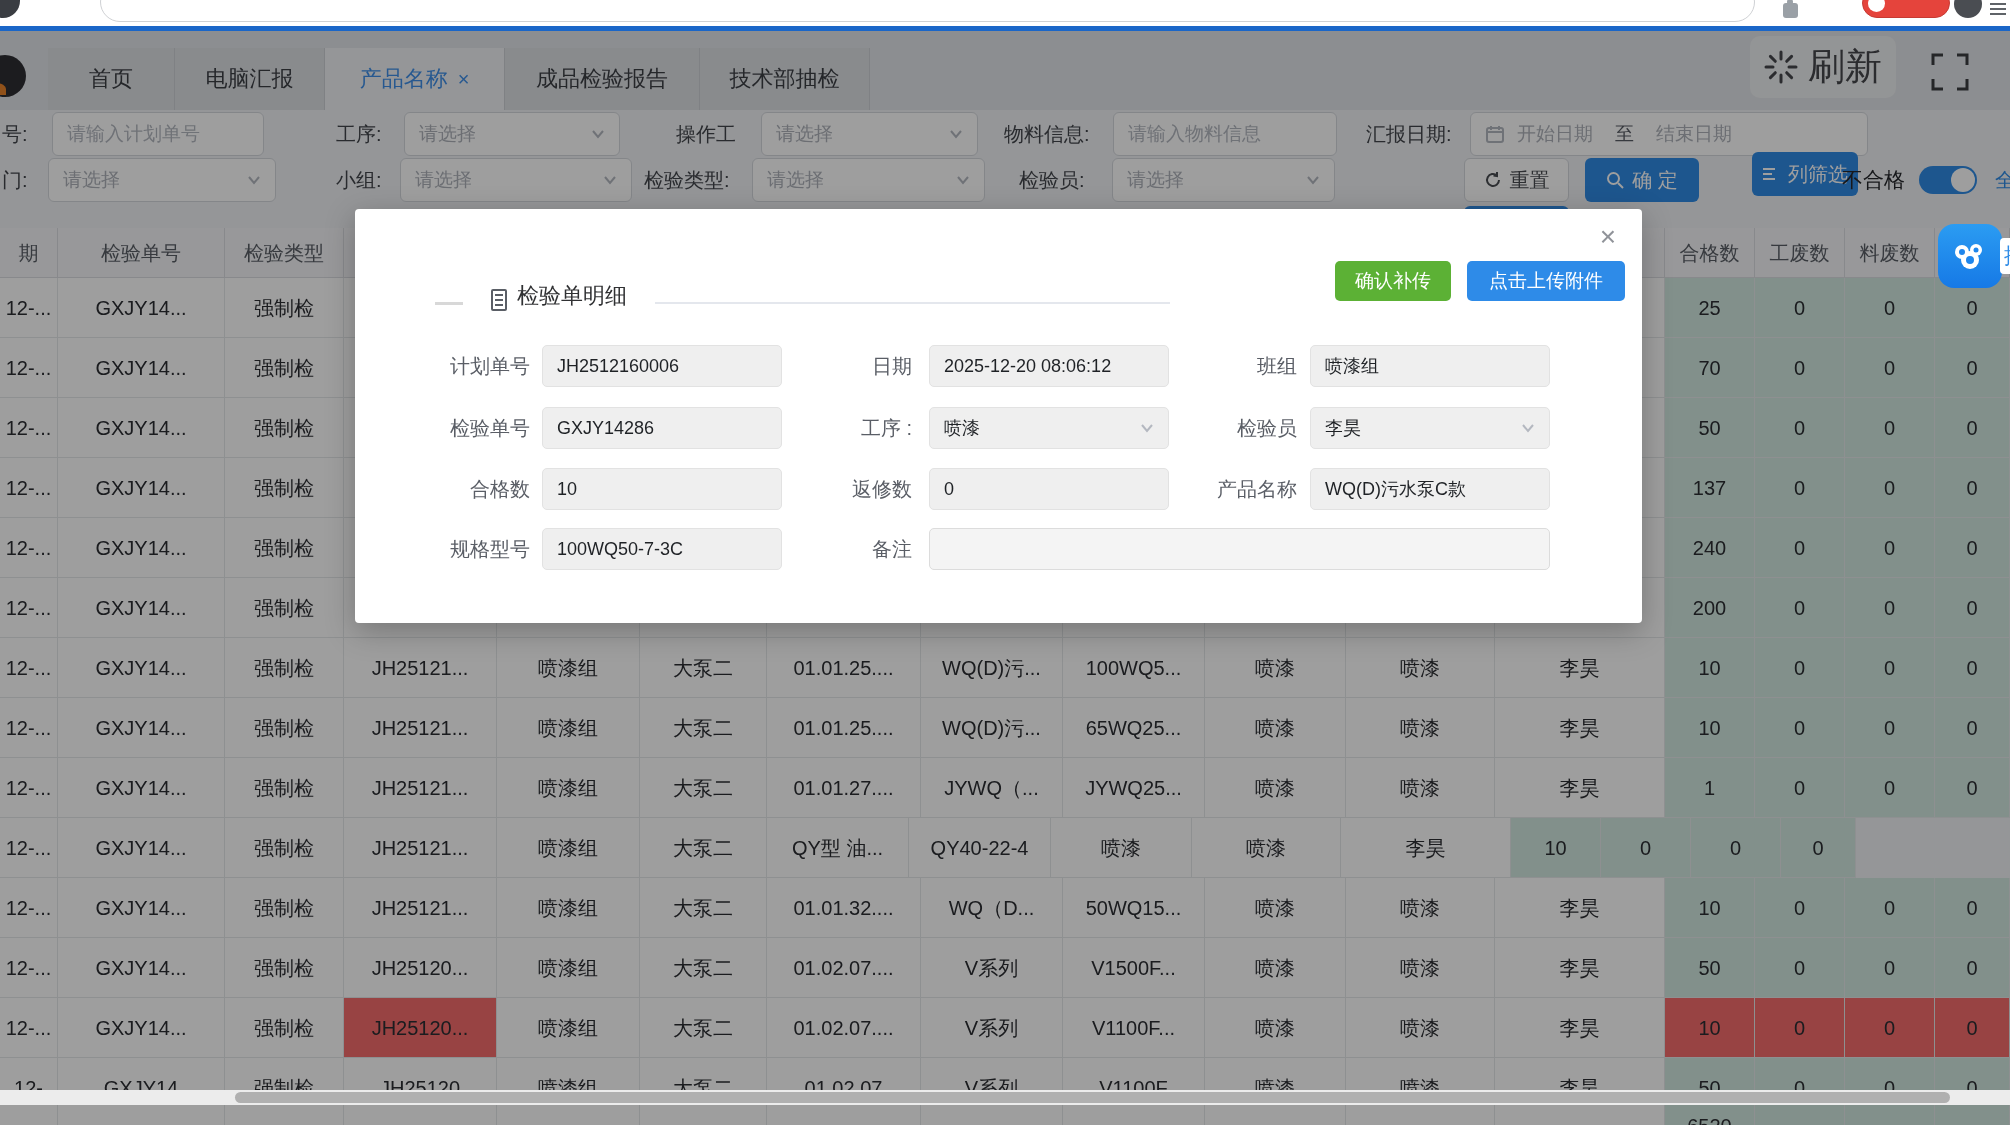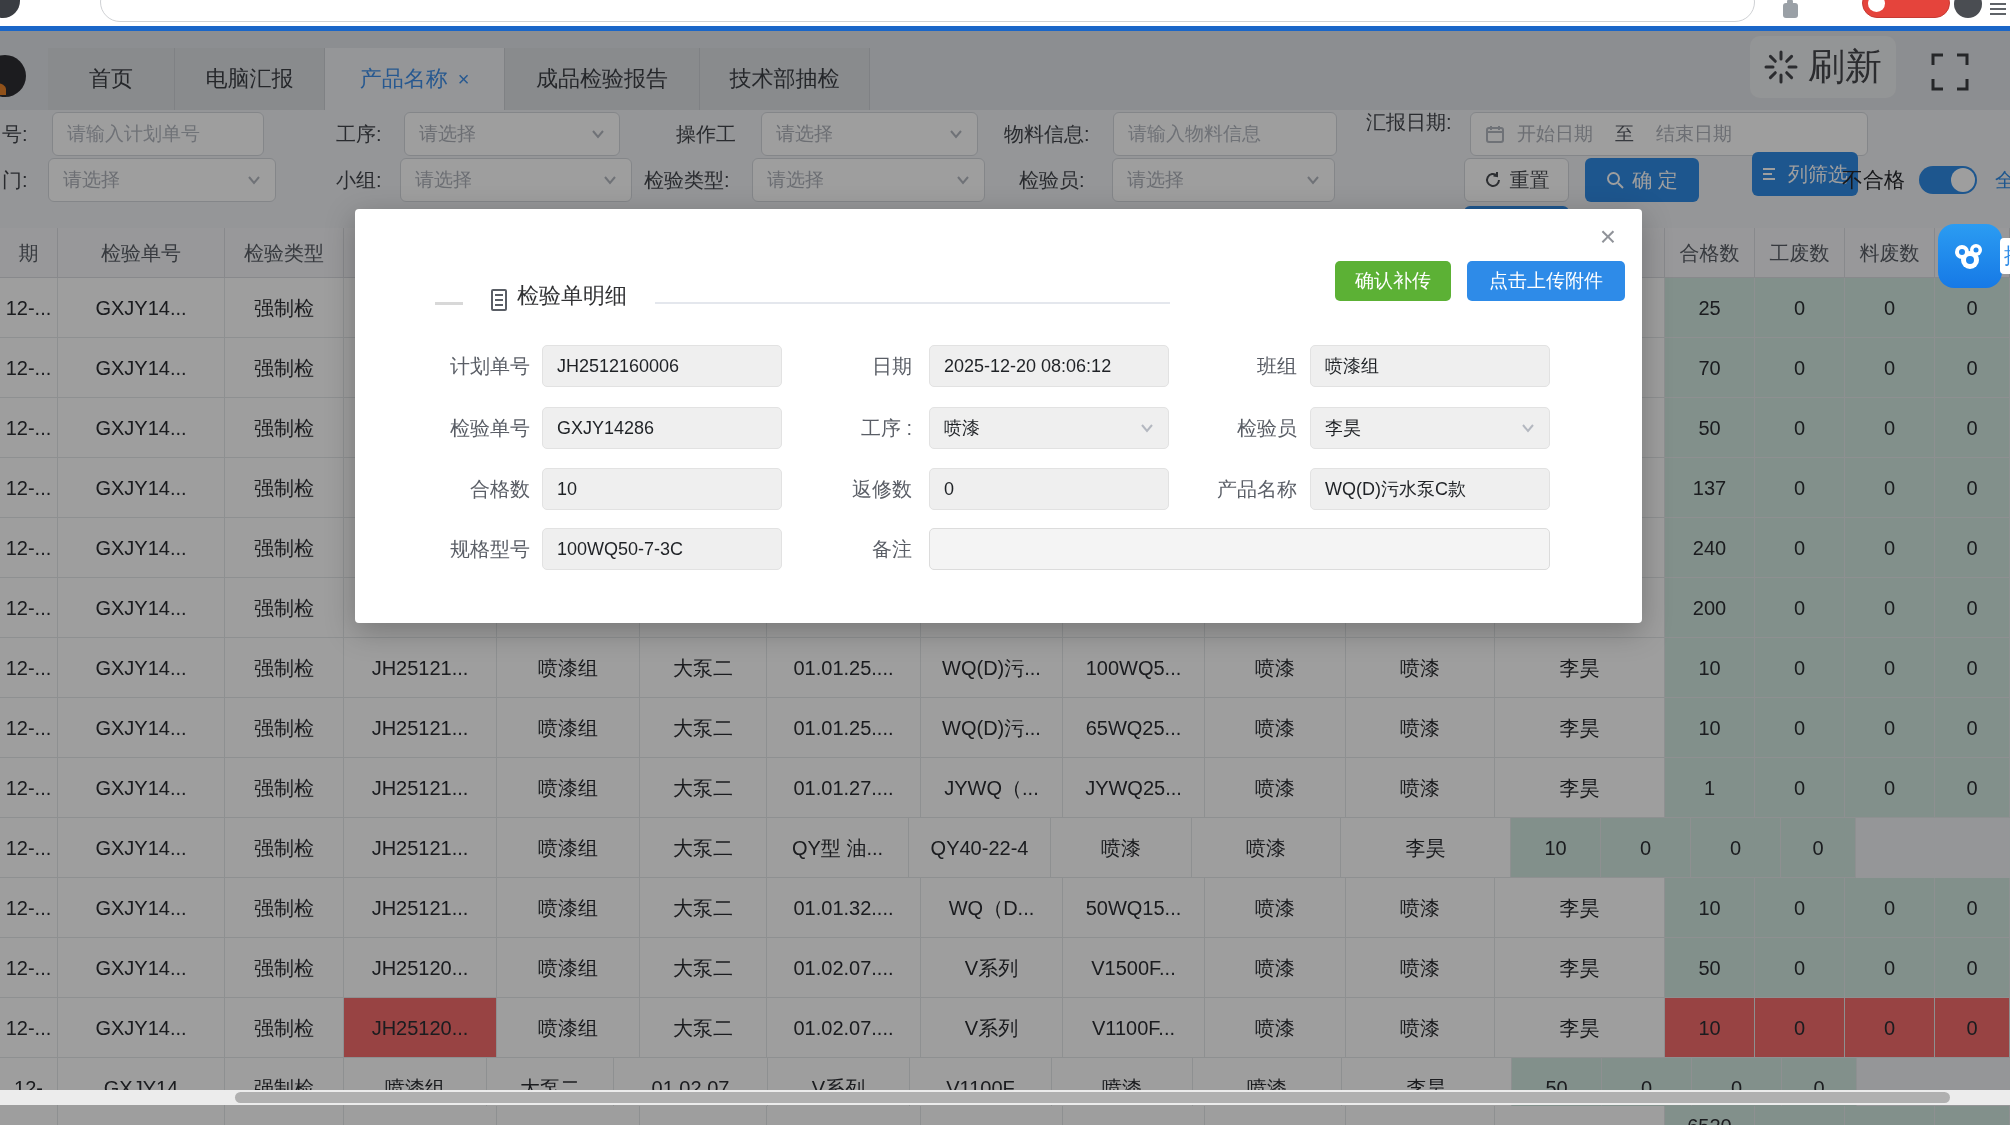--- a/index.html
+++ b/index.html
@@ -140,21 +140,21 @@
   <div class="fbox fsel" style="left:761px;top:112px;width:217px;">
     <span class="ph">请选择</span>
     <svg class="chev" viewBox="0 0 14 14">
         <polyline points="2,4 7,10 12,4" fill="none" stroke="#b4b8c0" stroke-width="2"></polyline>
       </svg>
   </div>
   <div class="flabel" style="left:1004px;top:112px;">物料信息:</div>
   <div class="fbox" style="left:1113px;top:112px;width:224px;">
     <input placeholder="请输入物料信息" style="">
   </div>
-  <div class="flabel" style="left:1366px;top:100px;">汇报日期:</div>
+  <div class="flabel" style="left:1366px;top:112px;">汇报日期:</div>
   <div class="fbox" style="left:1470px;top:112px;width:398px;gap:12px;">
     <svg width="20" height="20" viewBox="0 0 20 20" fill="none" stroke="#b4b8c0" stroke-width="2">
         <rect x="2" y="4" width="16" height="14" rx="2"></rect>
         <line x1="2" y1="8" x2="18" y2="8"></line>
         <line x1="6" y1="2" x2="6" y2="6"></line>
         <line x1="14" y1="2" x2="14" y2="6"></line>
       </svg>
     <span>开始日期</span>
     <span style="color:#5a5e66;margin:0 10px;">至</span>
     <span>结束日期</span>
@@ -468,20 +468,21 @@
           <div class="tcell" style="width: 170px;">李昊</div>
           <div class="tcell red" style="width: 90px;">10</div>
           <div class="tcell red" style="width: 90px;">0</div>
           <div class="tcell red" style="width: 90px;">0</div>
           <div class="tcell red" style="width: 75px;">0</div>
         </div>
         <div class="trow">
           <div class="tcell" style="width: 58px;">12-</div>
           <div class="tcell" style="width: 167px;">GXJY14</div>
           <div class="tcell" style="width: 119px;">强制检</div>
+          <div class="tcell" style="width: 153px;">JH25120</div>
           <div class="tcell" style="width: 143px;">喷漆组</div>
           <div class="tcell" style="width: 127px;">大泵二</div>
           <div class="tcell" style="width: 154px;">01.02.07</div>
           <div class="tcell" style="width: 142px;">V系列</div>
           <div class="tcell" style="width: 142px;">V1100F</div>
           <div class="tcell" style="width: 141px;">喷漆</div>
           <div class="tcell" style="width: 149px;">喷漆</div>
           <div class="tcell" style="width: 170px;">李昊</div>
           <div class="tcell num" style="width: 90px;">50</div>
           <div class="tcell num" style="width: 90px;">0</div>

